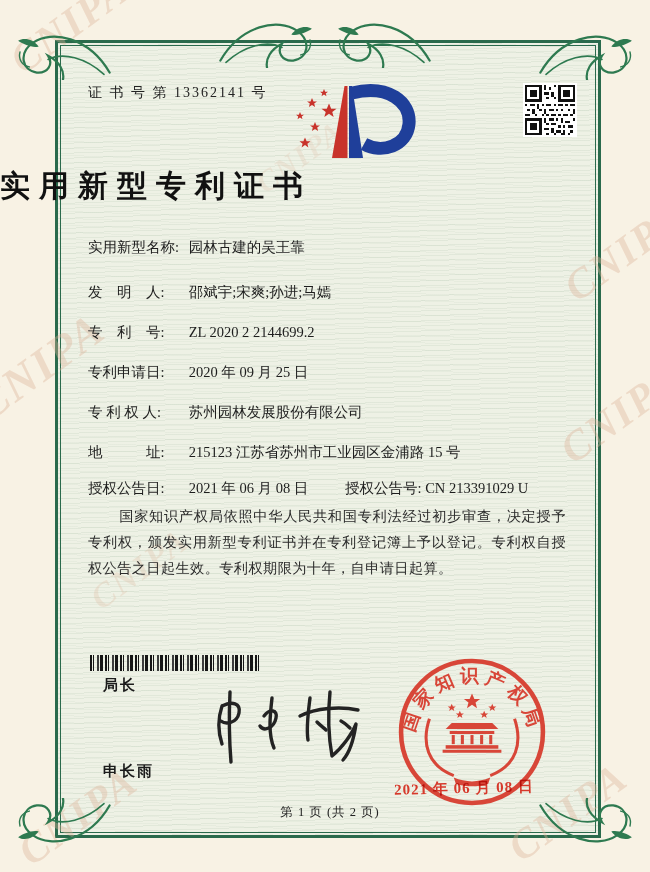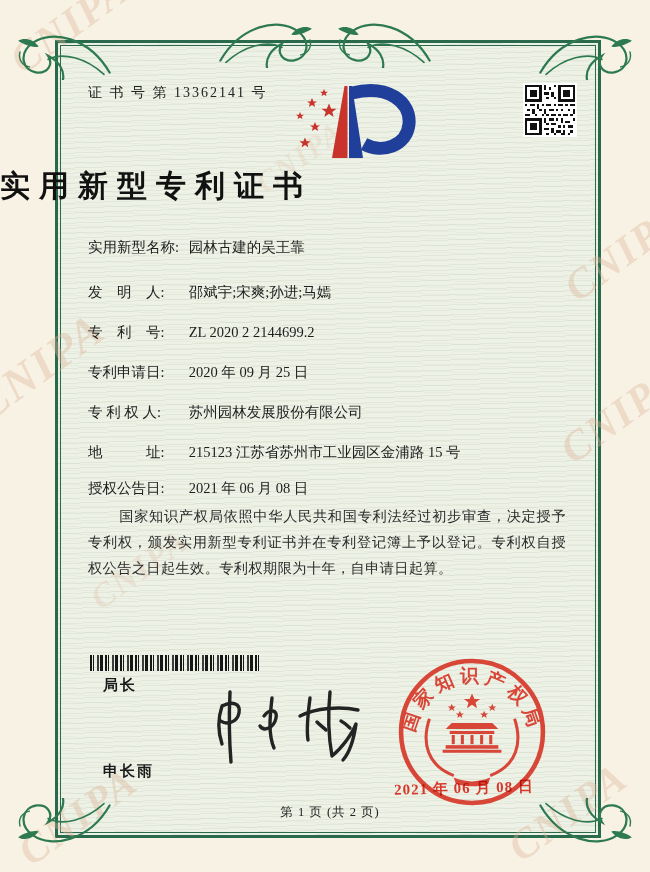--- a/index.html
+++ b/index.html
@@ -180,20 +180,24 @@
 
   <div class="frow r2"><span class="f-label">发　明　人:</span> <span>邵斌宇;宋爽;孙进;马嫣</span></div>
   <div class="frow r1"><span class="f-label">实用新型名称:</span> <span>园林古建的吴王靠</span></div>
   <div class="frow r3"><span class="f-label">专　利　号:</span> <span>ZL 2020 2 2144699.2</span></div>
   <div class="frow r4"><span class="f-label">专利申请日:</span> <span>2020 年 09 月 25 日</span></div>
   <div class="frow r5"><span class="f-label">专 利 权 人:</span> <span>苏州园林发展股份有限公司</span></div>
   <div class="frow r6"><span class="f-label">地　　　址:</span> <span>215123 江苏省苏州市工业园区金浦路 15 号</span></div>
   <div class="frow r7">
     <span class="f-label">授权公告日:</span>
     <span>2021 年 06 月 08 日</span>
+    <span class="grant-right">
+      <span>授权公告号:</span>
+      <span>CN 213391029 U</span>
+    </span>
   </div>
 
   <div class="paras">
     <p>国家知识产权局依照中华人民共和国专利法经过初步审查，决定授予专利权，颁发实用新型专利证书并在专利登记簿上予以登记。专利权自授权公告之日起生效。专利权期限为十年，自申请日起算。</p>
   </div>
 
   <div class="barcode"></div>
 
   <div class="sig-title">局长</div>
   <div class="sig-name">申长雨</div>

